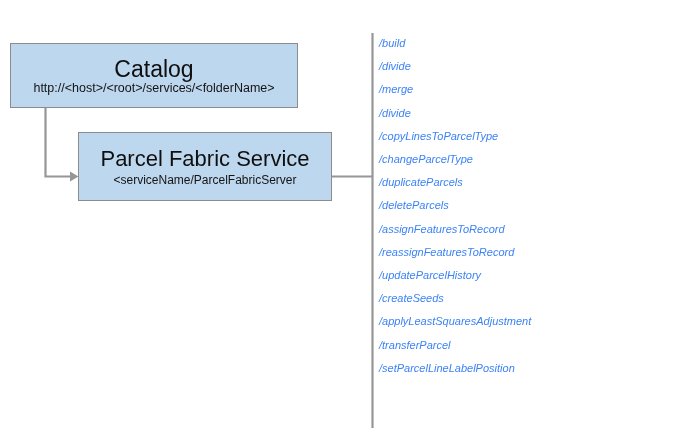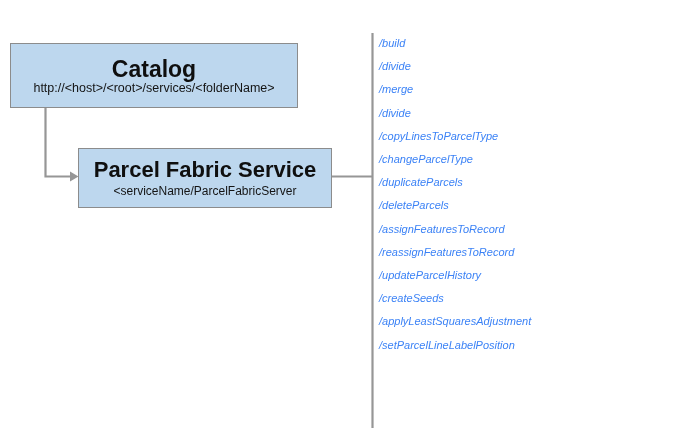--- a/index.html
+++ b/index.html
@@ -47,31 +47,30 @@
 
   #catalog-node {
     left: 10px;
     top: 43px;
     width: 288px;
     height: 65px;
   }
 
   #parcel-fabric-service-node {
     left: 78px;
-    top: 148px;
+    top: 132px;
     width: 254px;
-    height: 60px;
+    height: 69px;
     text-align: center;
   }
 
   .node-title {
     color: #0f0f0f;
     line-height: 1.05;
     white-space: nowrap;
-    font-weight: bold;
   }
   #catalog-node .node-title {
     font-size: 23px;
     margin-top: 2px;
   }
   #parcel-fabric-service-node .node-title {
     font-size: 22px;
     margin-top: 1px;
   }
 
@@ -136,16 +135,17 @@
       <li class="operation-item">/divide</li>
       <li class="operation-item">/copyLinesToParcelType</li>
       <li class="operation-item">/changeParcelType</li>
       <li class="operation-item">/duplicateParcels</li>
       <li class="operation-item">/deleteParcels</li>
       <li class="operation-item">/assignFeaturesToRecord</li>
       <li class="operation-item">/reassignFeaturesToRecord</li>
       <li class="operation-item">/updateParcelHistory</li>
       <li class="operation-item">/createSeeds</li>
       <li class="operation-item">/applyLeastSquaresAdjustment</li>
+      <li class="operation-item">/transferParcel</li>
       <li class="operation-item">/setParcelLineLabelPosition</li>
     </ul>
 
 </div>
 
 </body></html>

